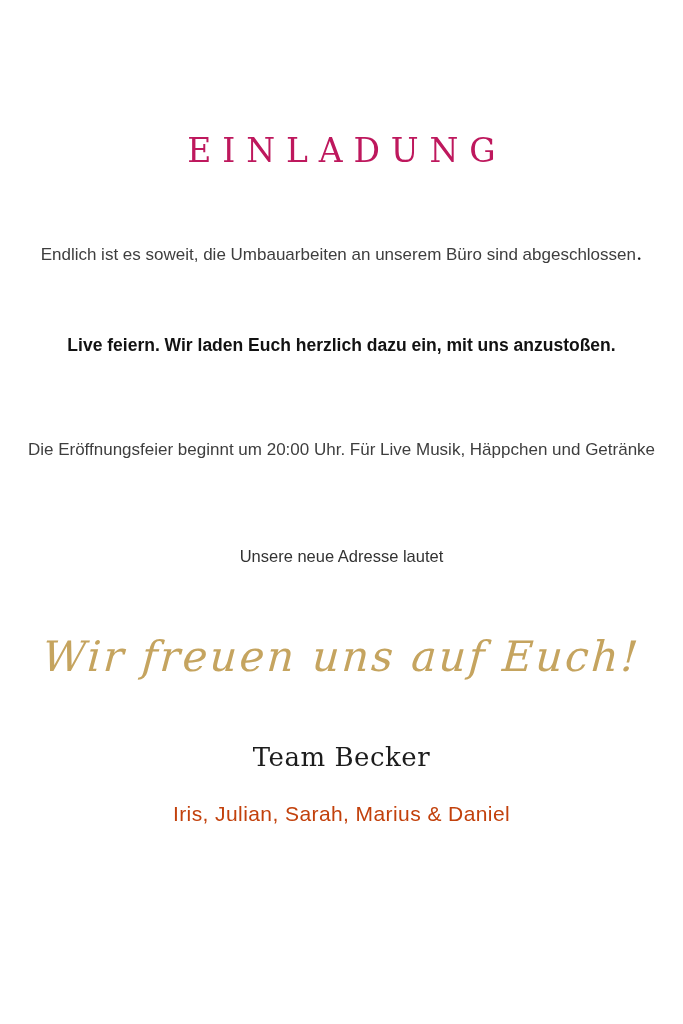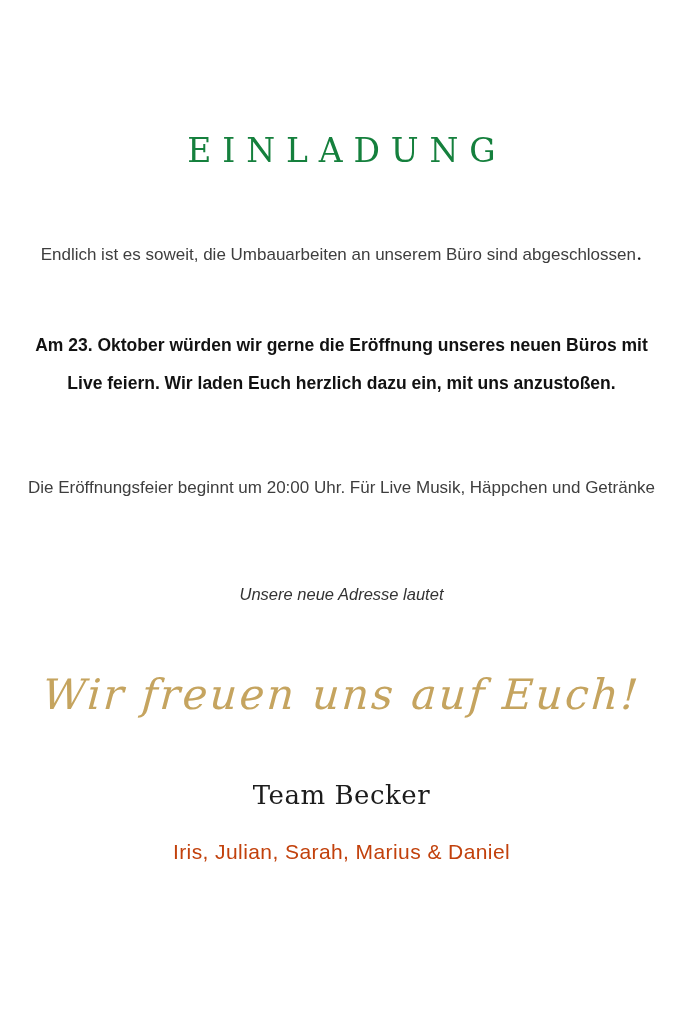--- a/index.html
+++ b/index.html
@@ -23,21 +23,21 @@
     background: #ffffff;
   }
   .title {
     margin: 0;
     font-family: "DejaVu Serif", "Liberation Serif", serif;
     font-weight: 400;
     font-size: 33px;
     line-height: 36px;
     letter-spacing: 0.33em;
     text-indent: 0.33em; 
-    color: #15803d;
+    color: #be185d;
   }
   .intro {
     margin: 71px 20px 8px;
     font-size: 17px;
     line-height: 26px;
     color: #3e3e3e;
     white-space: nowrap;
   }
   .intro-period {
     font-family: "DejaVu Serif", serif;
@@ -59,21 +59,20 @@
     margin-top: 68px;
     font-size: 17px;
     line-height: 36px;
     color: #3e3e3e;
   }
   .address {
     margin-top: 70px;
     font-size: 16.5px;
     line-height: 36px;
     color: #333333;
-    font-style: italic;
   }
   .script {
     margin-top: 48px;
     font-family: "DejaVu Serif", serif;
     font-style: italic;
     font-size: 42px;
     line-height: 70px;
     letter-spacing: 0.06em;
     color: #c5a45f;
     transform: skewX(-4deg);
@@ -98,21 +97,20 @@
 </head>
 <body>
 
 <div class="card">
 
   <h1 class="title">EINLADUNG</h1>
 
   <p class="intro"><span>Endlich ist es soweit, die Umbauarbeiten an unserem Büro sind abgeschlossen</span><span class="intro-period">.</span></p>
 
   <div class="highlight">
-    <div class="line">Am 23. Oktober würden wir gerne die Eröffnung unseres neuen Büros mit</div>
     <div class="line">Live feiern. Wir laden Euch herzlich dazu ein, mit uns anzustoßen.</div>
   </div>
 
   <div class="details">
     <div class="line">Die Eröffnungsfeier beginnt um 20:00 Uhr. Für Live Musik, Häppchen und Getränke</div>
   </div>
 
   <div class="address">
     <div>Unsere neue Adresse lautet</div>
   </div>

